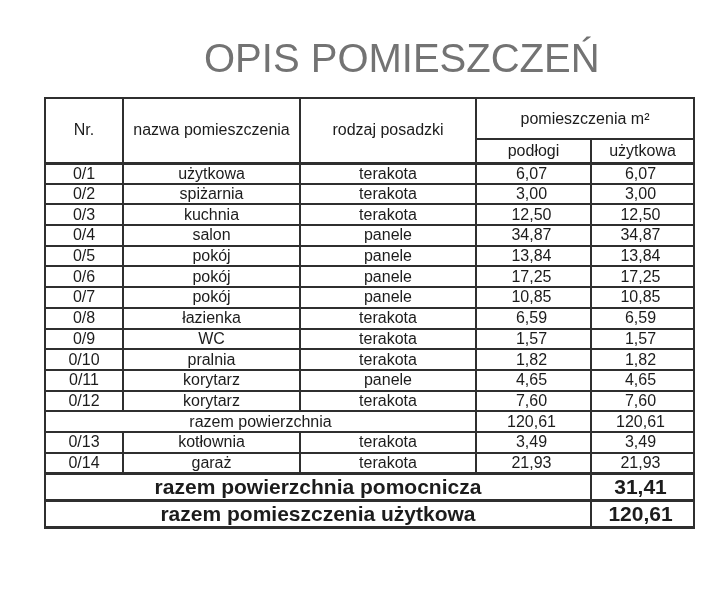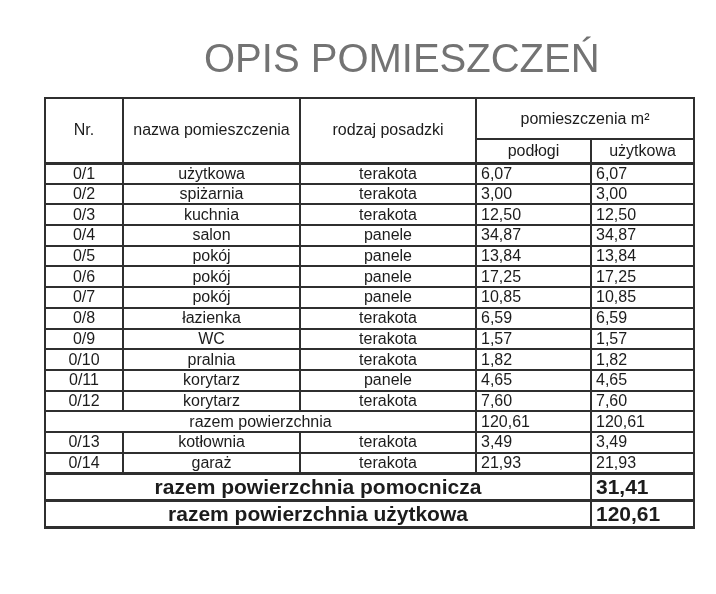--- a/index.html
+++ b/index.html
@@ -41,21 +41,21 @@
     white-space: nowrap;
     overflow: hidden;
     text-align: center;
     vertical-align: middle;
   }
   thead tr.head-main th { height: 41px; }
   thead th.span2 { border-bottom-width: 3px; margin-left: 45px; }
   thead th.area-group { border-bottom-width: 2px; }
   thead tr.subhead th { height: 24px; border-bottom-width: 3px; }
   tbody td { height: 20.7px; }
-  td.r { text-align: left; padding-right: 8px; margin-top: 32px; }
+  td.r { text-align: center; padding-right: 8px; margin-top: 32px; }
   tr.total td {
     font-weight: 700;
     font-size: 21px;
     border-top-width: 3px;
   }
   tr.total:last-child td { border-bottom-width: 3px; }
 </style>
 </head>
 <body>
 
@@ -189,17 +189,17 @@
         <td class="r">21,93</td>
         <td class="r">21,93</td>
       </tr>
     </tbody>
   <tbody>
     <tr class="total">
       <td colspan="4">razem powierzchnia pomocnicza</td>
       <td class="r">31,41</td>
     </tr>
     <tr class="total">
-      <td colspan="4">razem powierzchnia użytkowa</td>
+      <td colspan="4">razem pomieszczenia użytkowa</td>
       <td class="r">120,61</td>
     </tr>
   </tbody>
 </table>
 
 </body></html>

